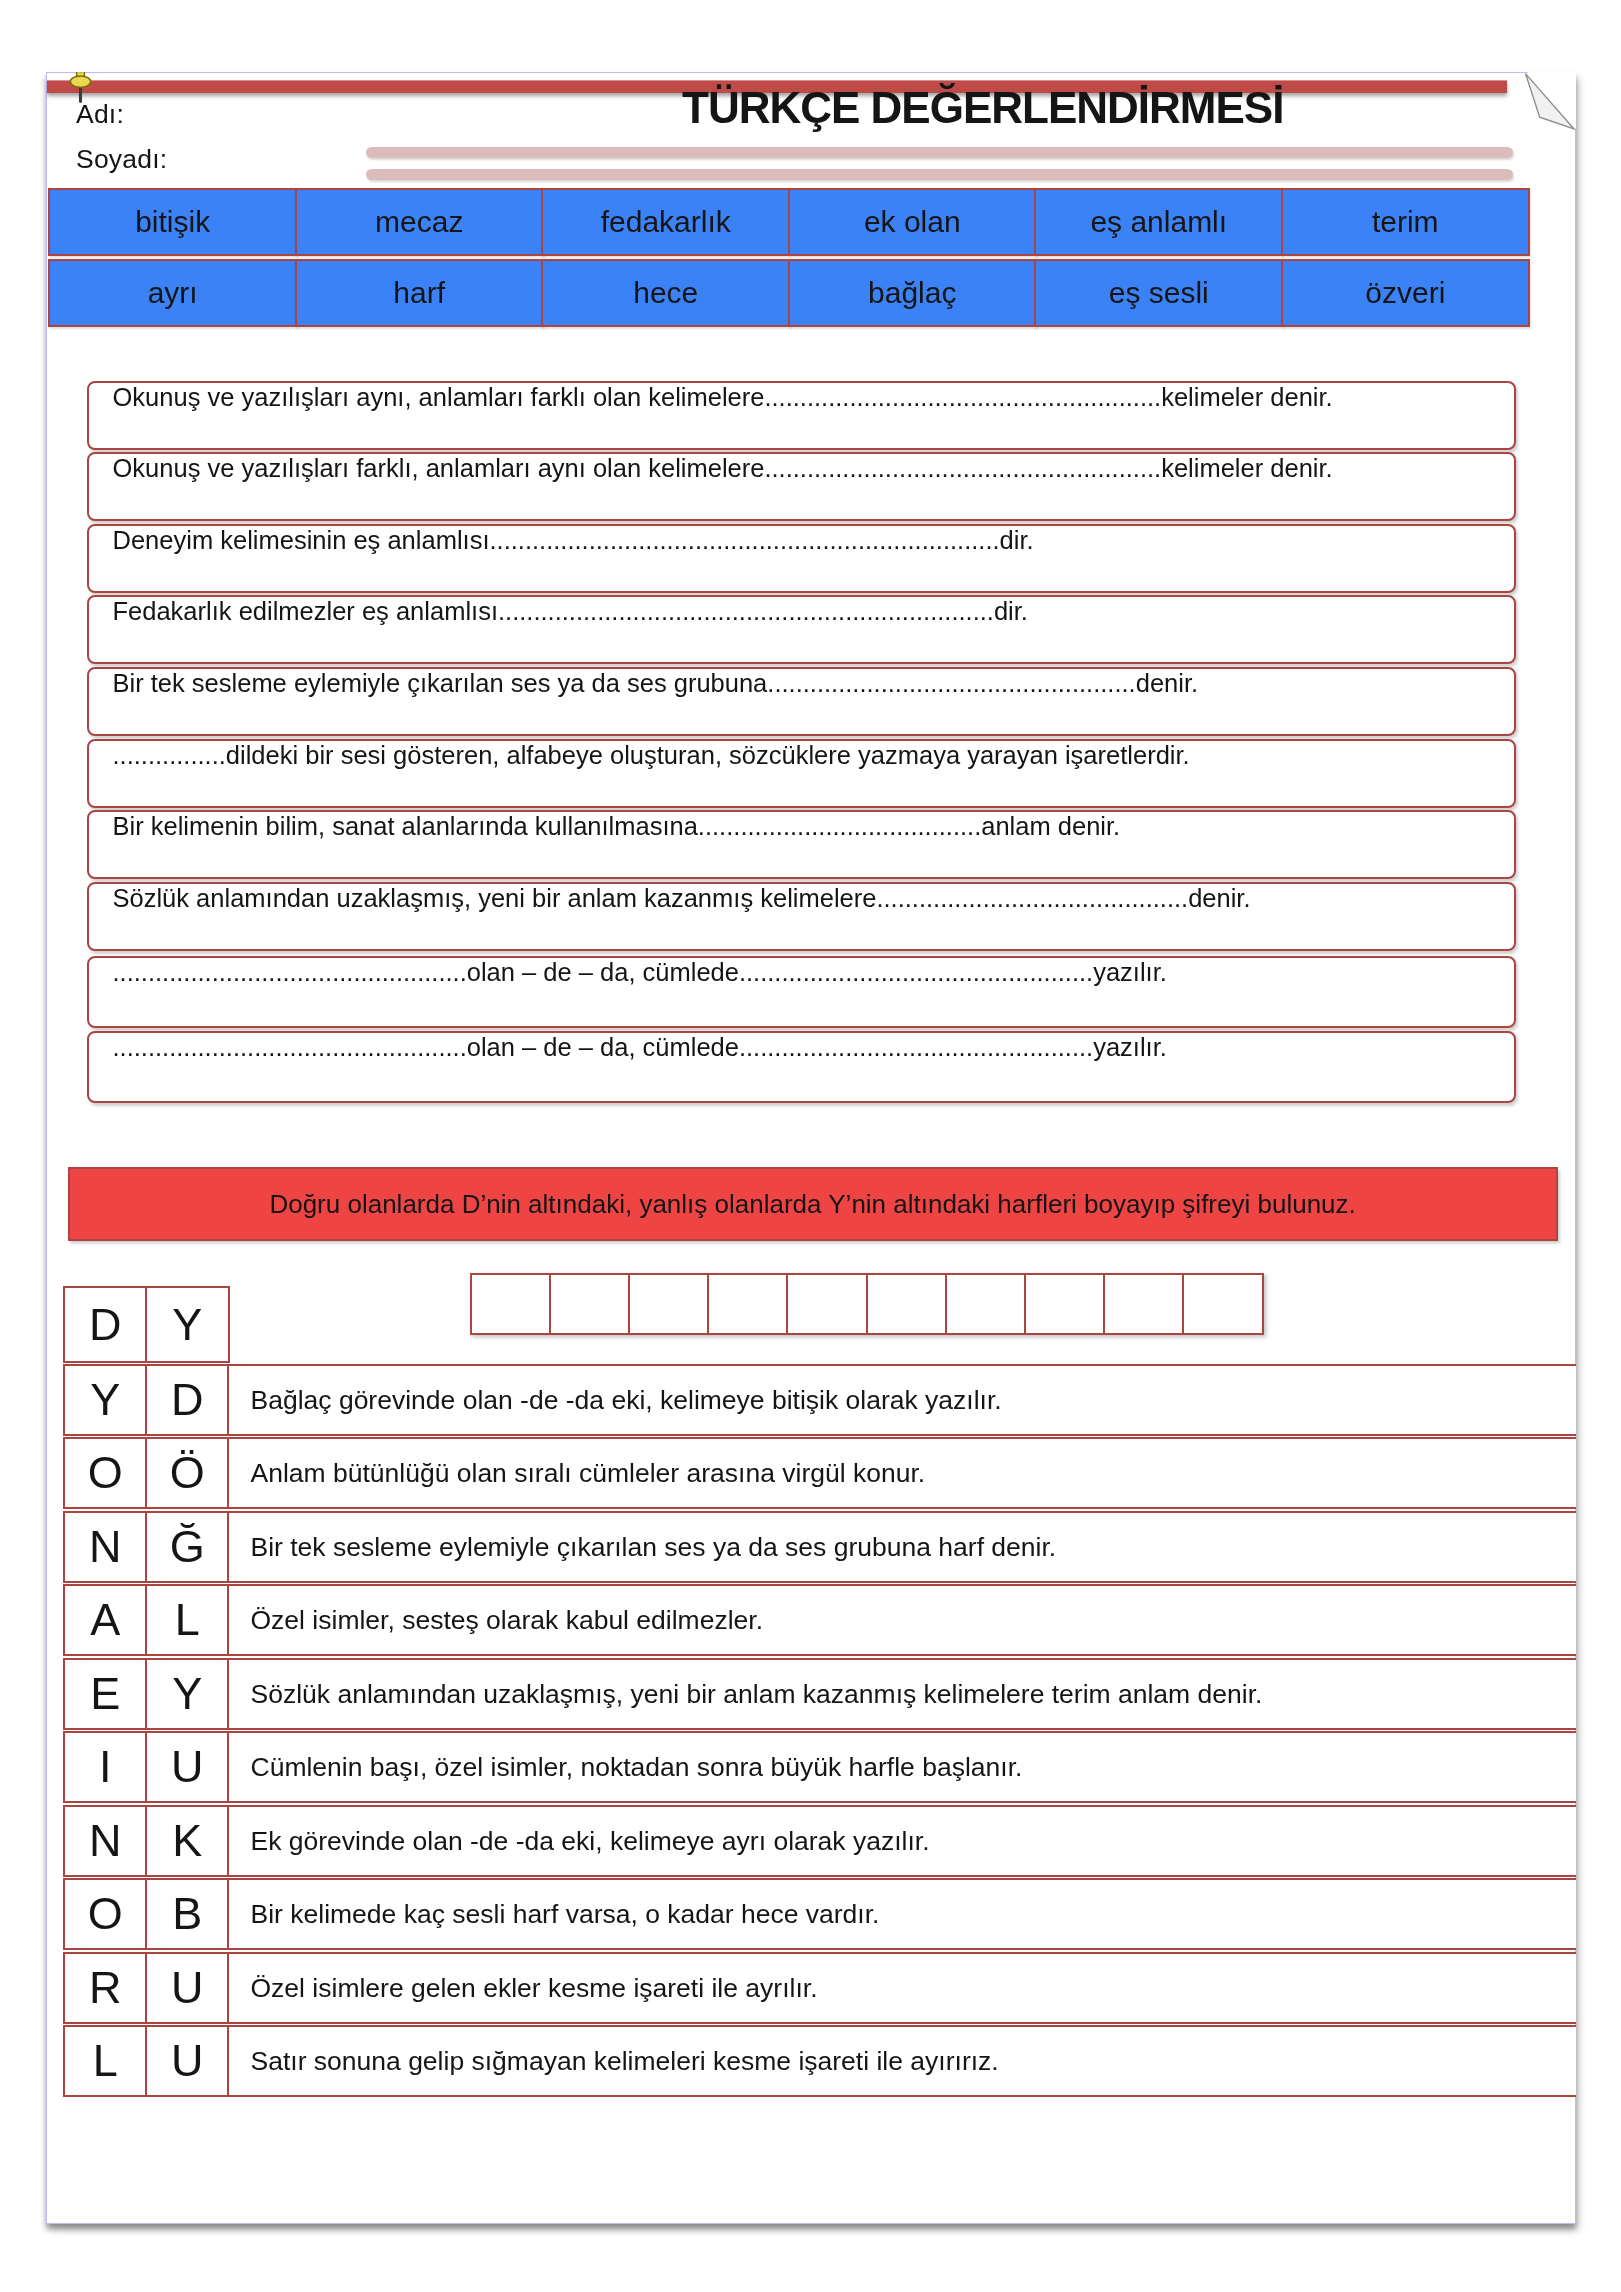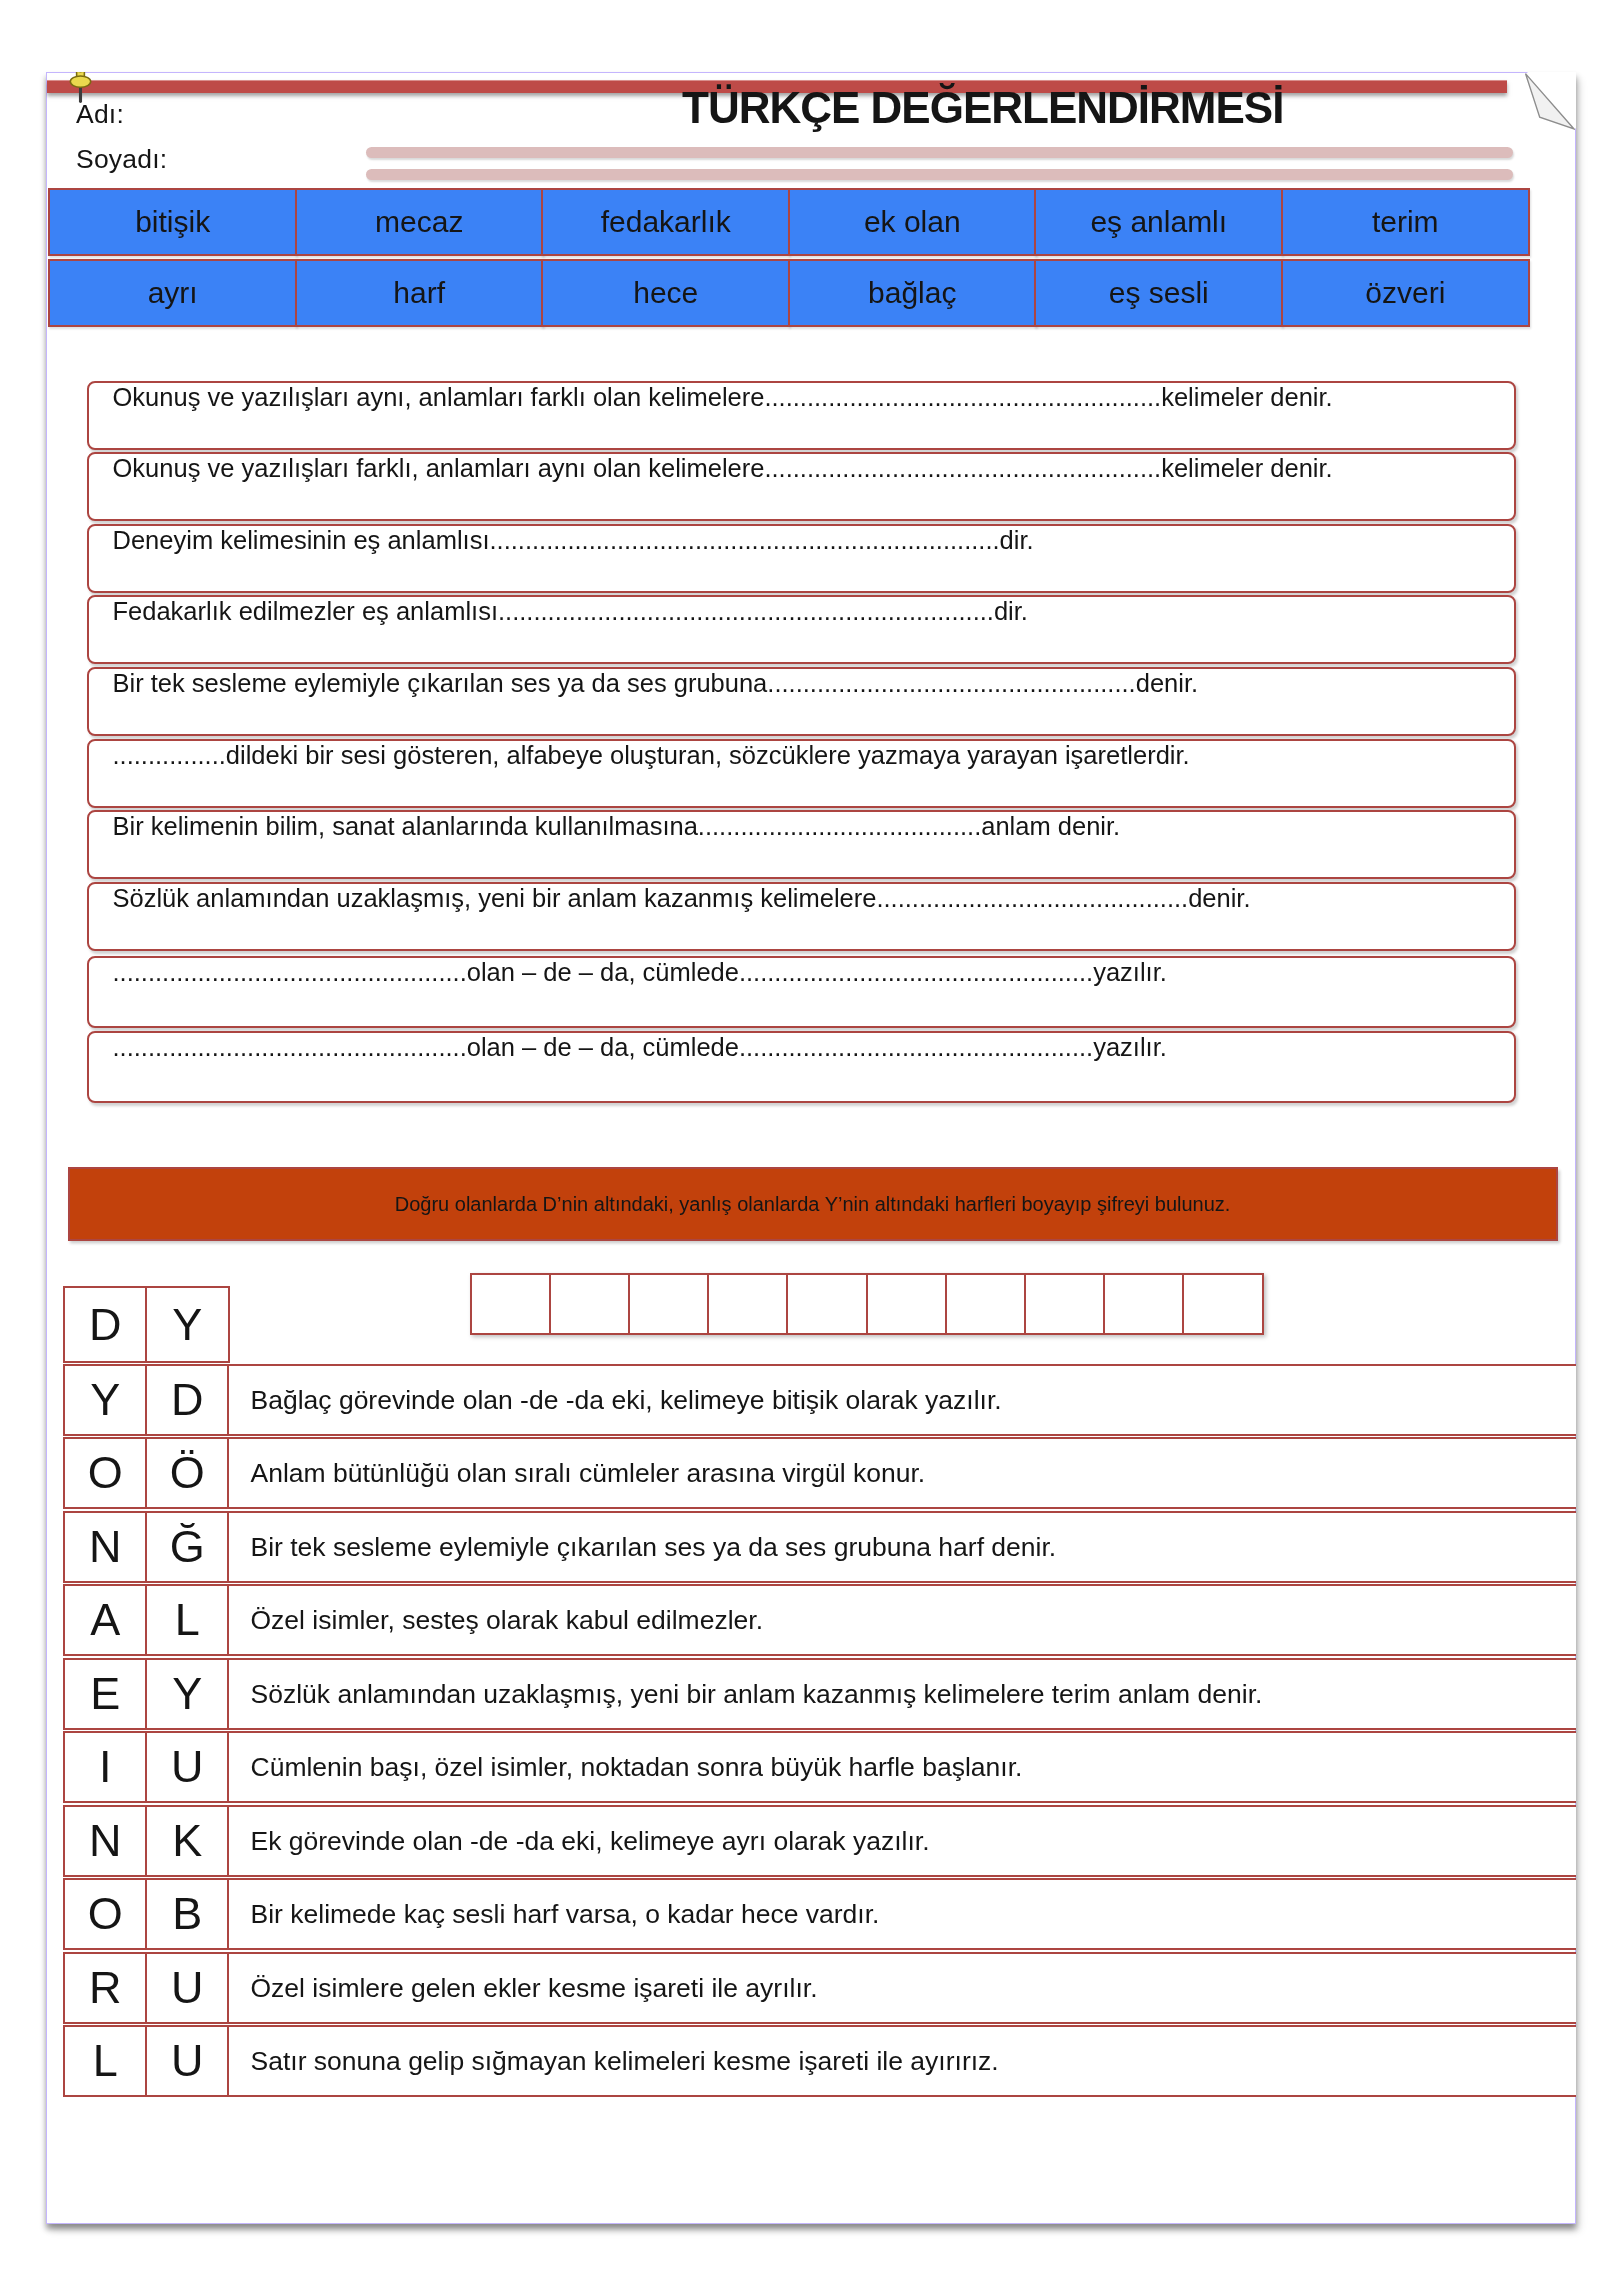--- a/index.html
+++ b/index.html
@@ -64,23 +64,23 @@
     position: absolute; left: 40px; width: 1429px; height: 69px;
     border: 2.9px solid #ac4541; border-radius: 8px; background: #fff;
     display: flex; align-items: flex-start;
     padding: 0 7.8px 0 23.5px;
     font-size: 25.5px; white-space: nowrap; overflow: hidden;
     box-shadow: 2px 2.9px 2.9px rgba(0,0,0,.18);
   }
 
   .ibox {
     position: absolute; left: 20.6px; top: 1094px; width: 1490px; height: 74px;
-    border: 2.9px solid #ac4541; background: #c2410c;
+    border: 2.9px solid #ac4541; background: #ef4444;
     display: flex; align-items: center; justify-content: center;
-    font-size: 20px; white-space: nowrap;
+    font-size: 26px; white-space: nowrap;
     box-shadow: 2px 2.9px 2.9px rgba(0,0,0,.2);
   }
 
   .cipher-row {
     position: absolute; left: 423px; top: 1200px; display: flex;
     filter: drop-shadow(2px 2.9px 2px rgba(0,0,0,.25));
   }
   .cbox {
     width: 82px; height: 62px; border: 2.9px solid #ac4541;
     margin-left: -2.9px; background: #fff;

